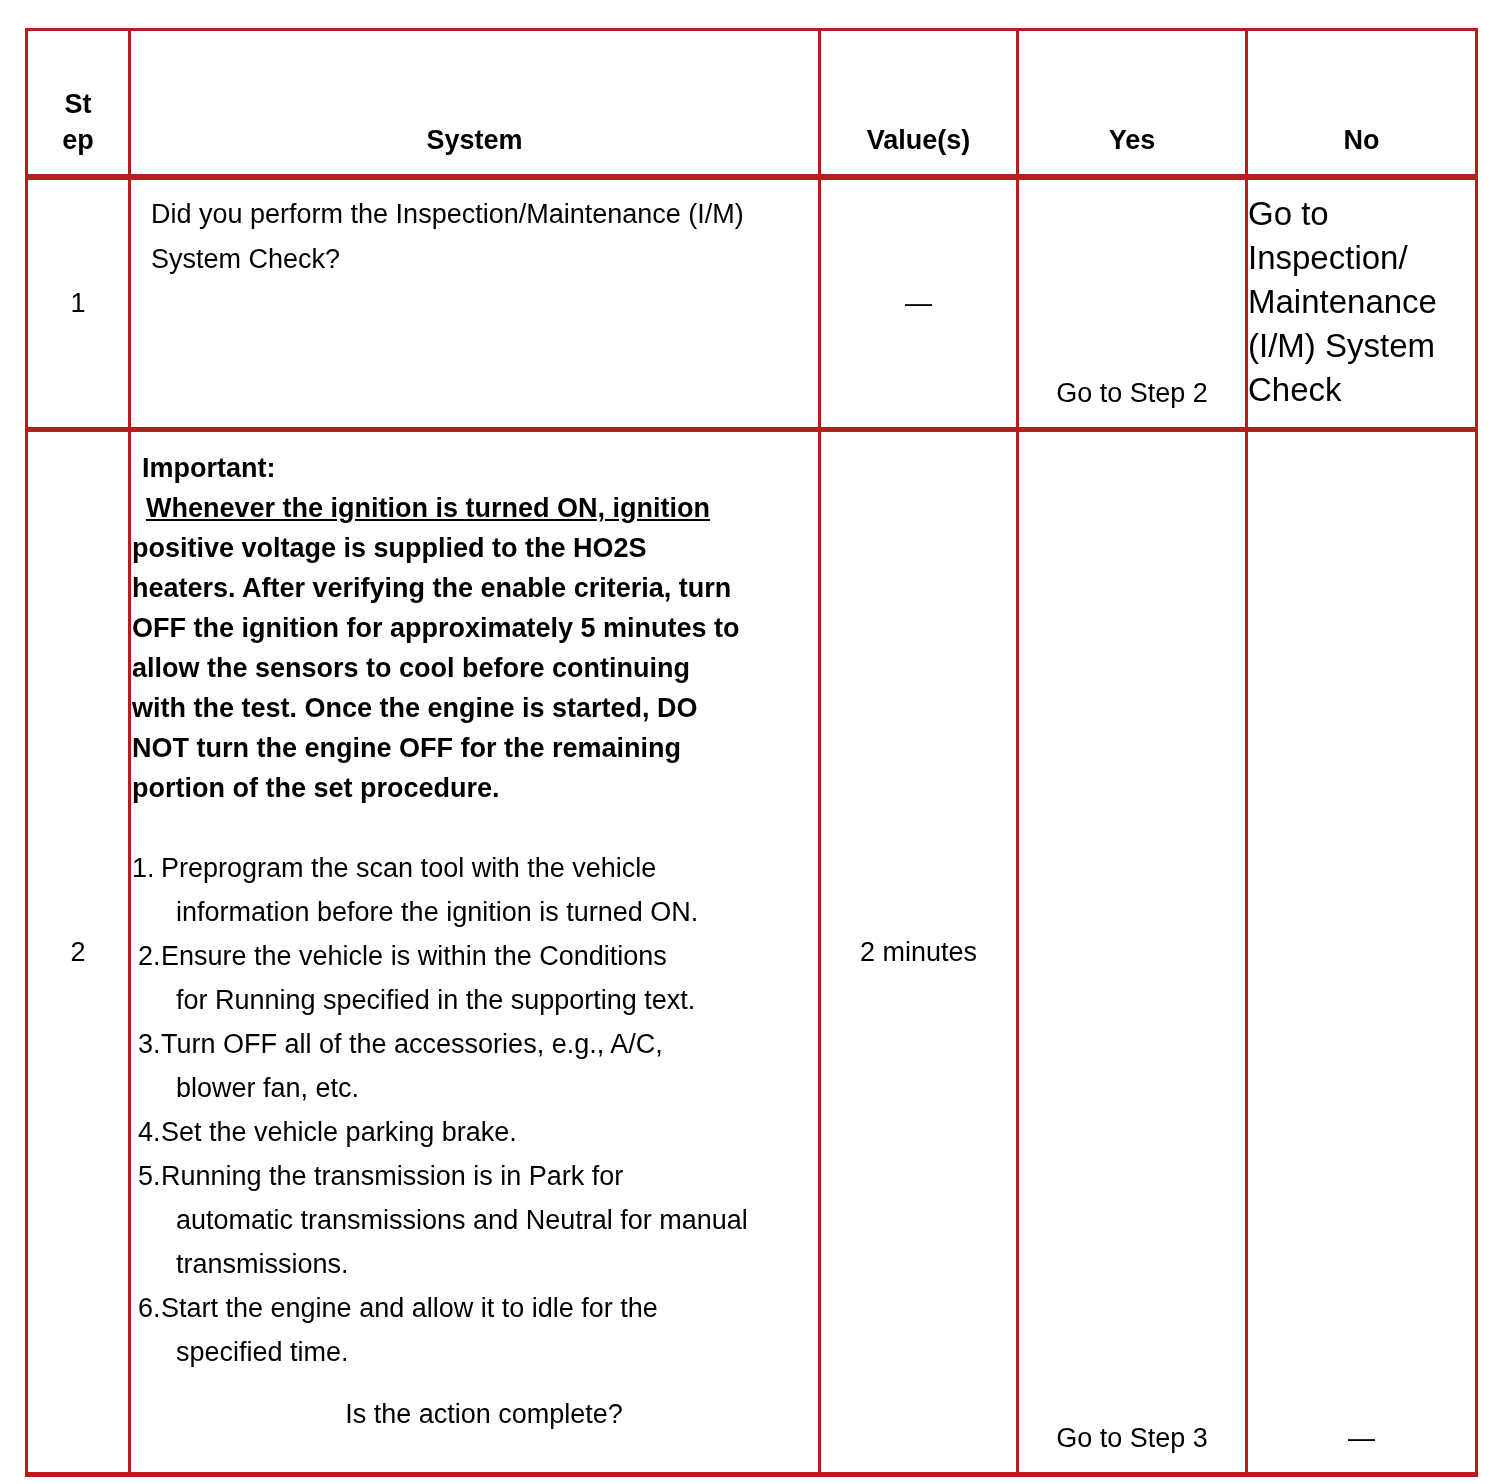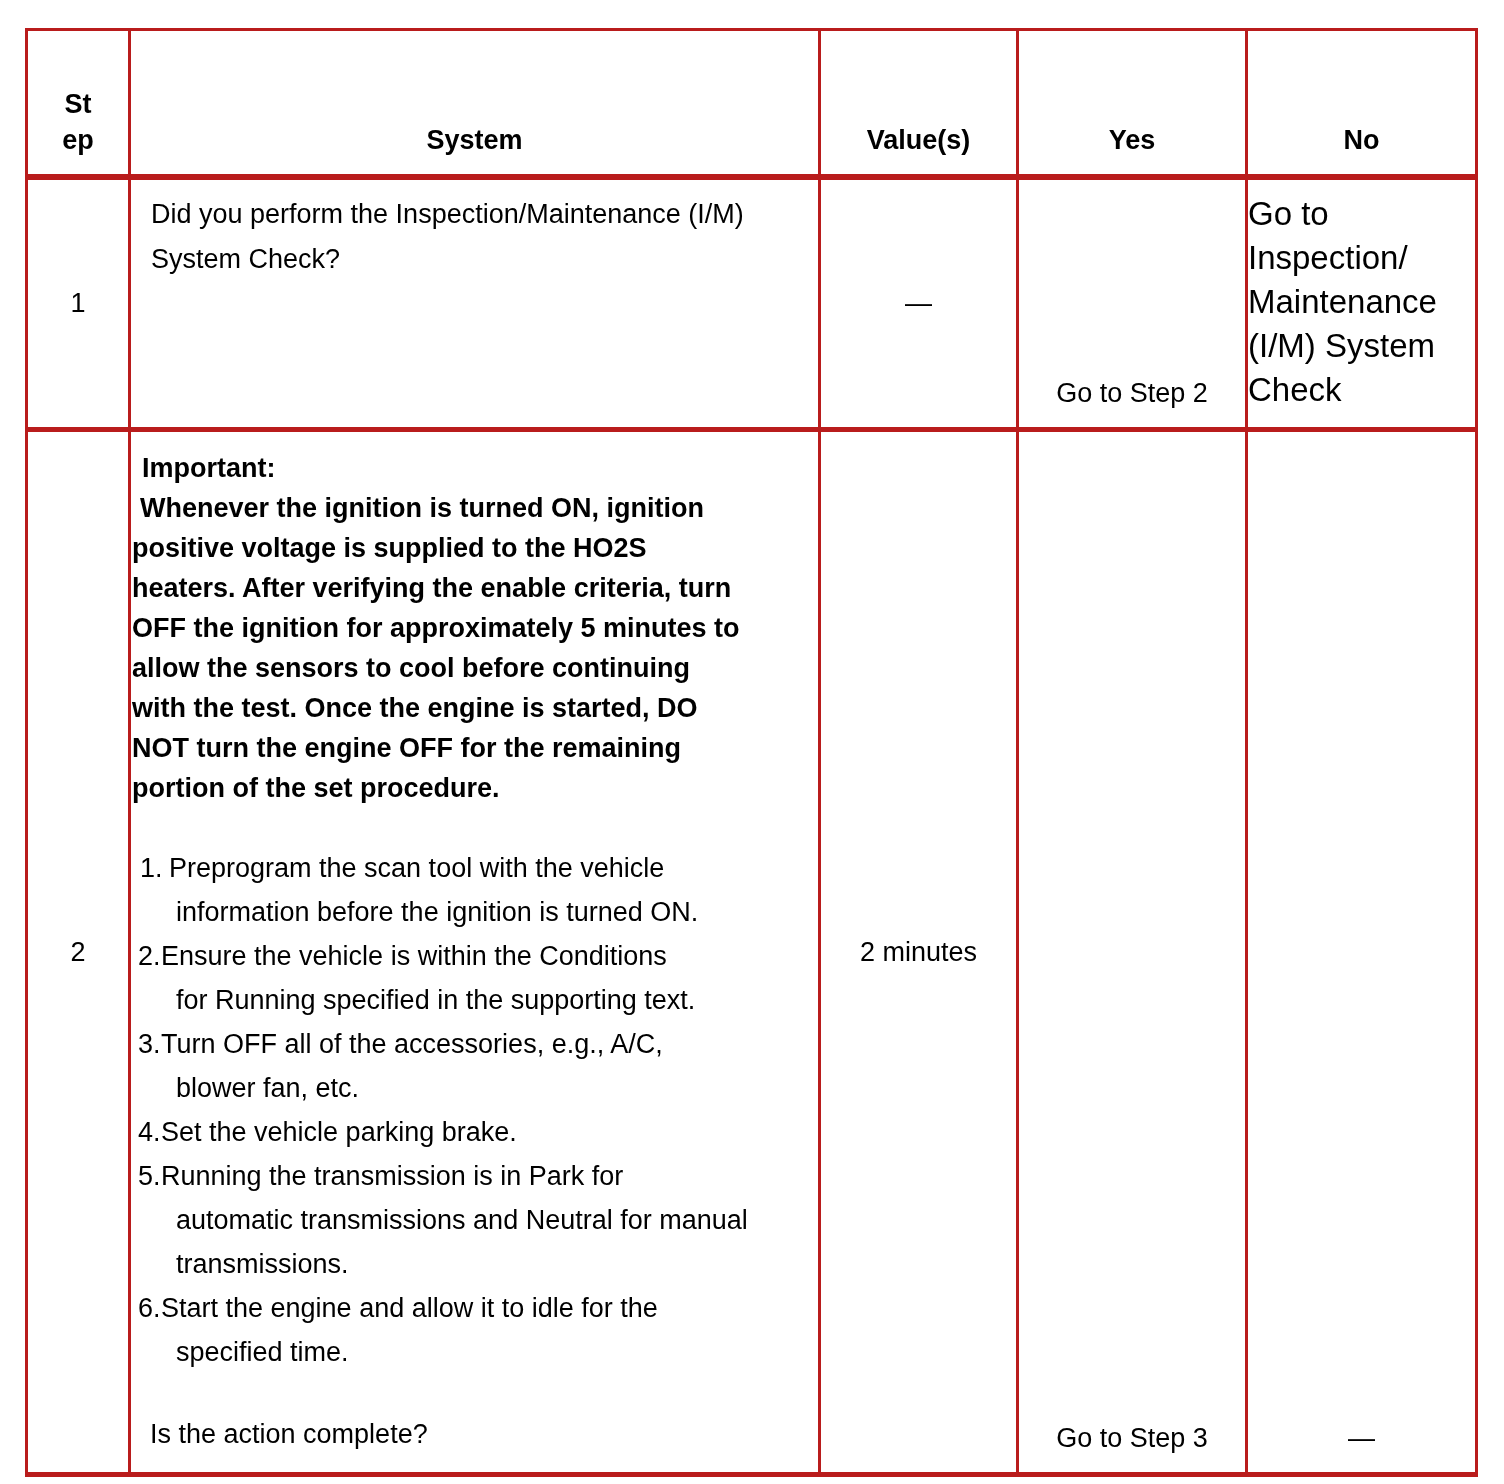--- a/index.html
+++ b/index.html
@@ -67,29 +67,29 @@
     font-size: 27px;
     text-align: left;
   }
   .r1-action { padding-top: 12px; line-height: 45px; }
   .r1-ln { padding-left: 20px; white-space: nowrap; }
 
   .r2-action { padding-top: 16px; }
   .ln { white-space: nowrap; }
   .bold-block { font-weight: bold; line-height: 40px; }
   .imp-head { padding-left: 11px; }
-  .b-flush { padding-left: 9px; }
+  .b-flush { padding-left: 15px; text-decoration: underline; }
   .b-ind { padding-left: 1px; }
   .list-block { line-height: 44px; margin-top: 38px; }
-  .li-1 { padding-left: 1px; margin-left: 8px; }
+  .li-1 { padding-left: 1px; }
   .li-1 .marker { display: inline-block; width: 29px; }
   .li-n { padding-left: 7px; }
   .li-n .marker { display: inline-block; width: 23px; }
   .li-c { padding-left: 4px; margin-left: 41px; }
-  .q-line { margin-top: 38px; padding-left: 19px; line-height: 44px; white-space: nowrap; }
+  .q-line { margin-top: 18px; padding-left: 19px; line-height: 44px; white-space: nowrap; text-align: center; }
 </style>
 </head>
 <body>
 
 <table class="proc">
   <colgroup>
     <col style="width:103px">
     <col style="width:690px">
     <col style="width:198px">
     <col style="width:229px">

